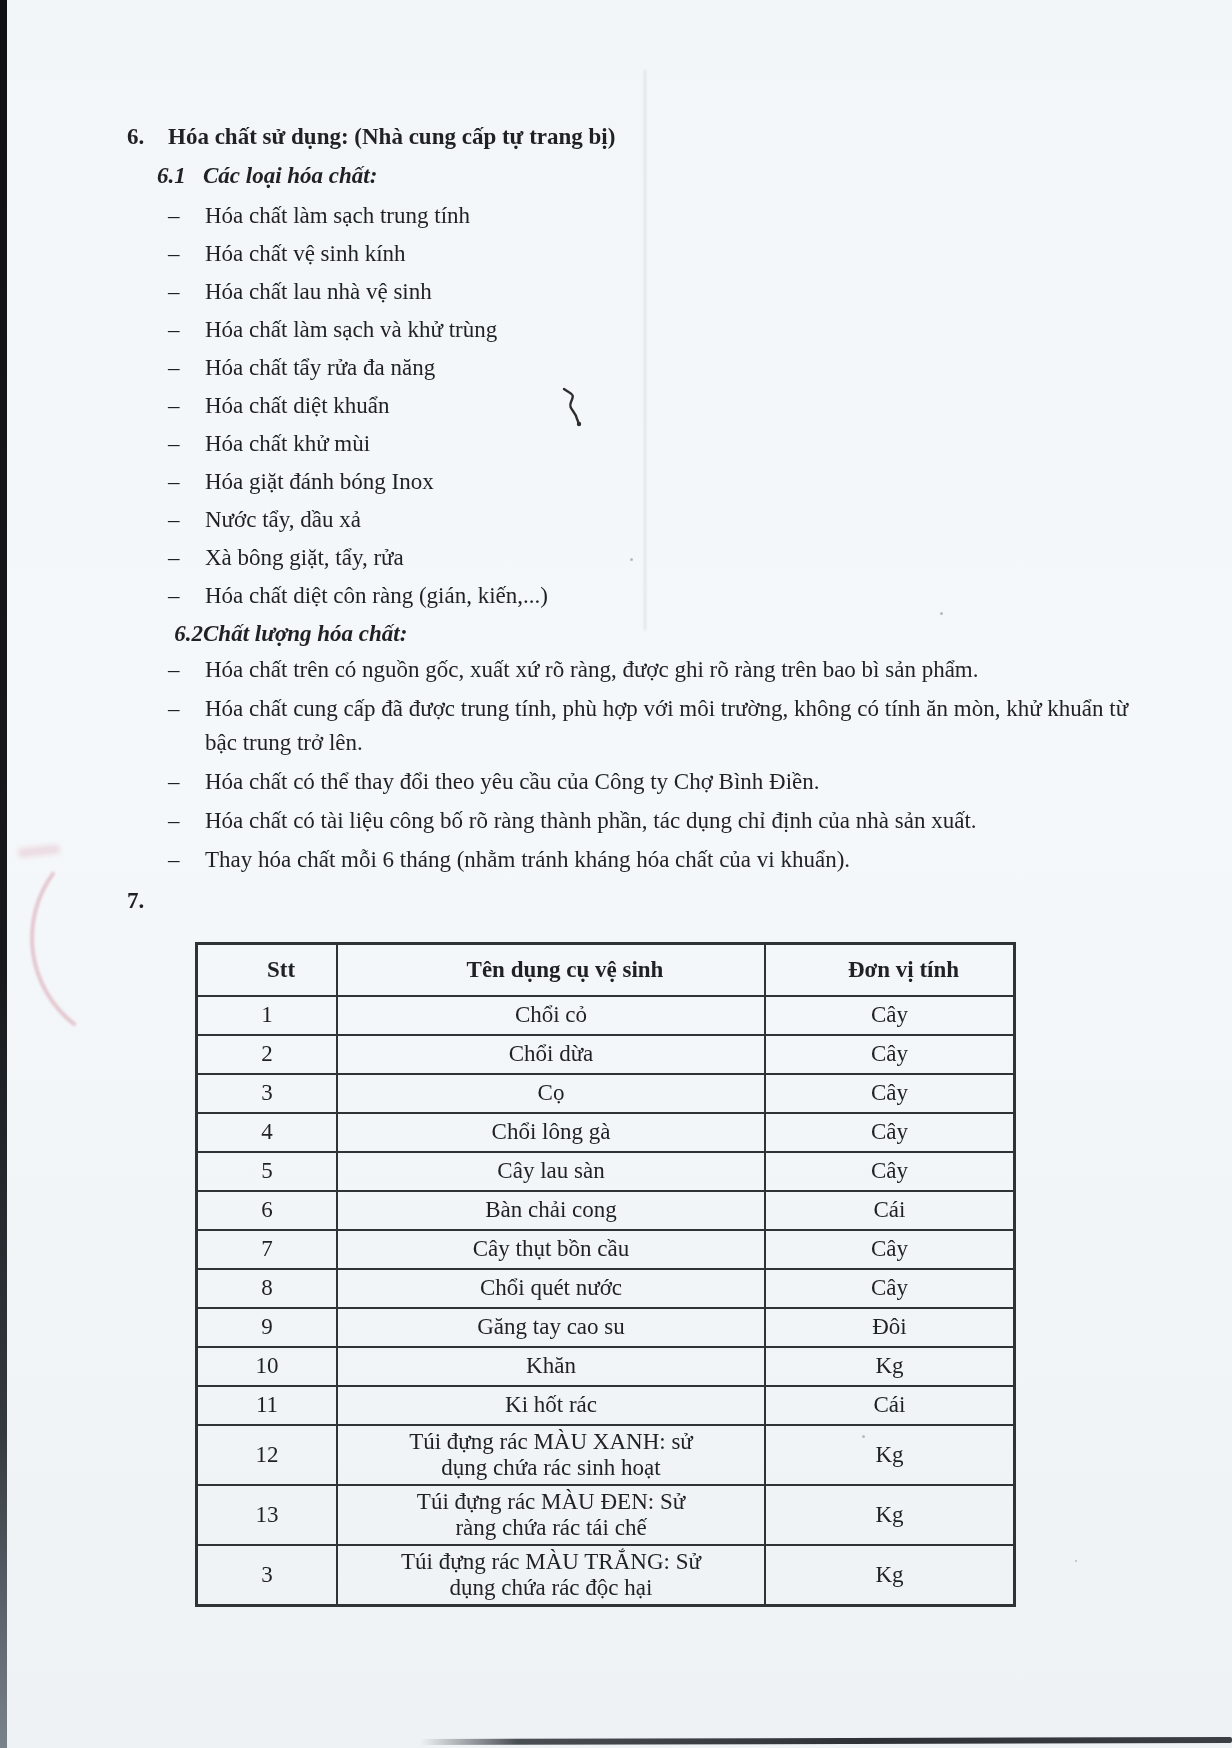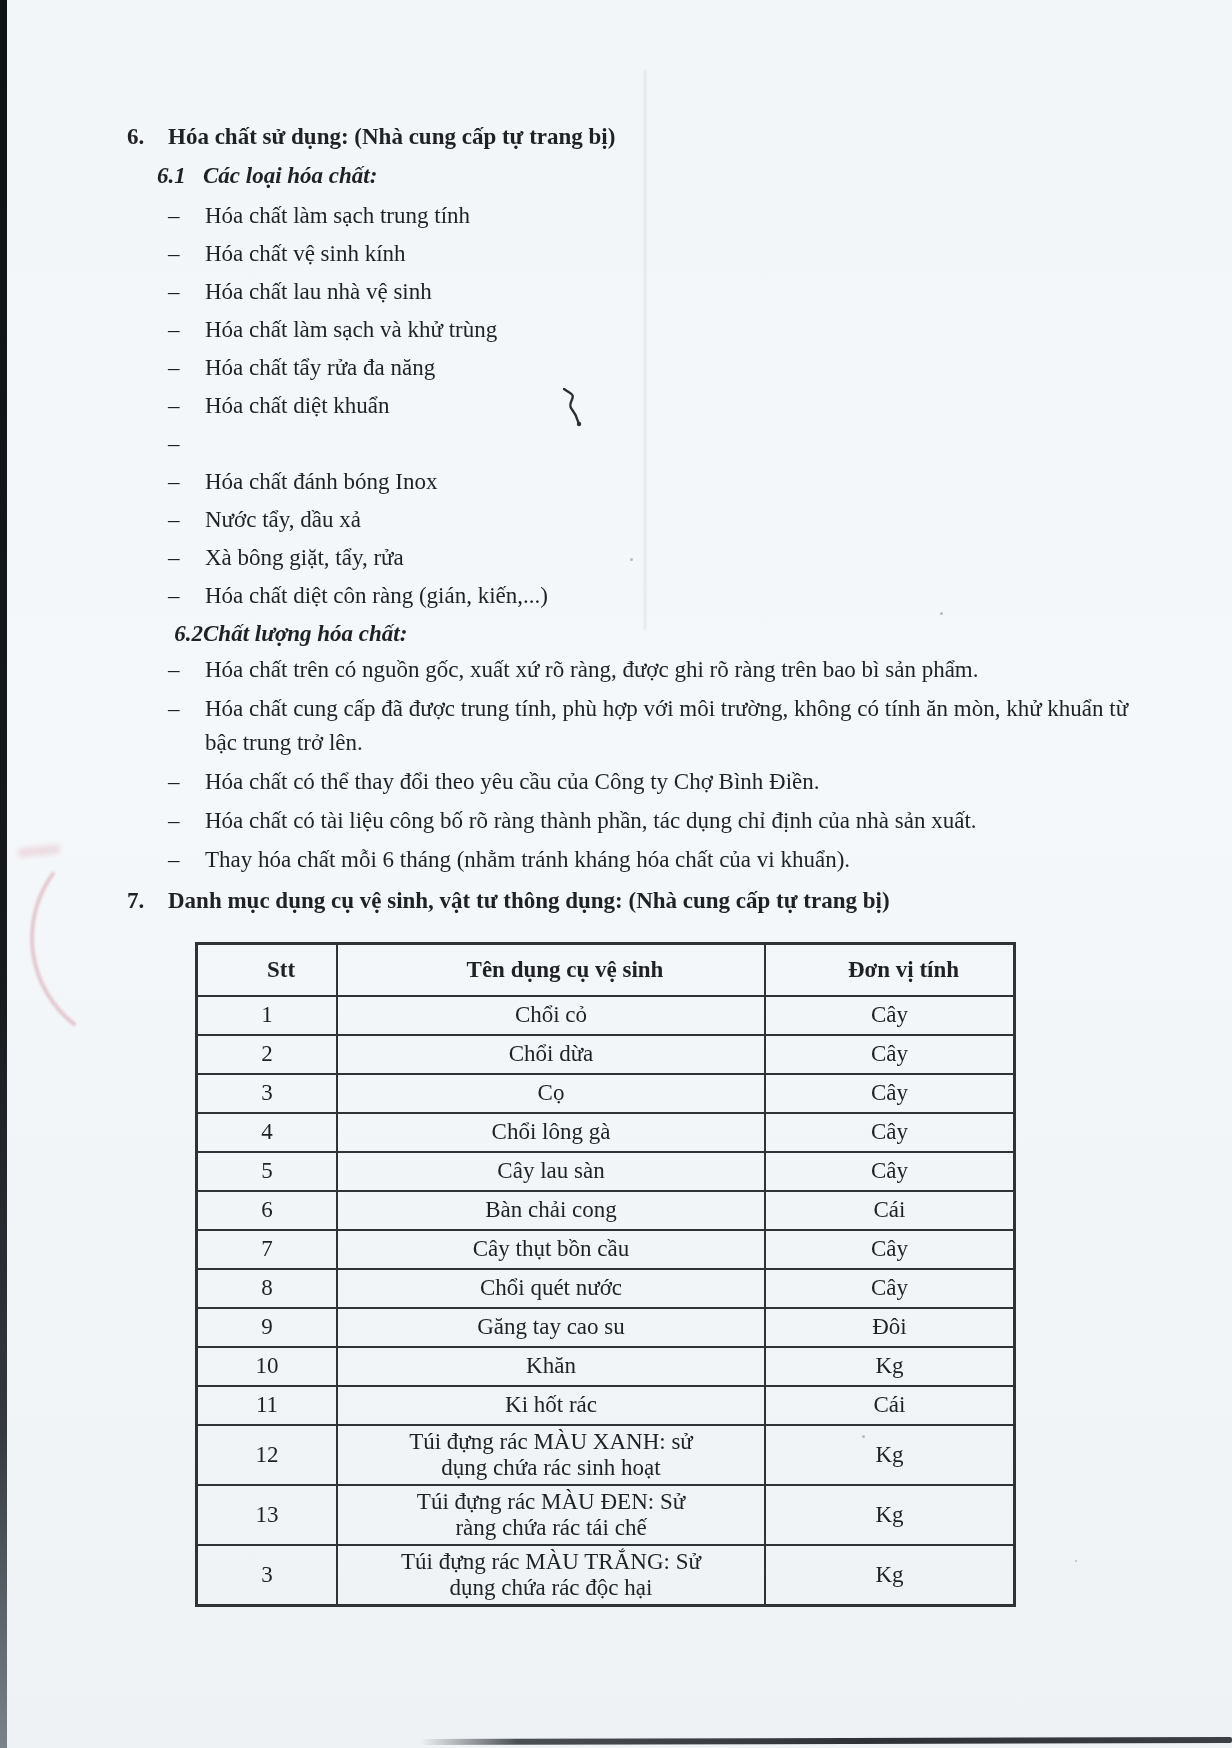--- a/index.html
+++ b/index.html
@@ -109,24 +109,25 @@
       <li>
         <span class="dash">–</span>
         <span class="btxt">Hóa chất tẩy rửa đa năng</span>
       </li>
       <li>
         <span class="dash">–</span>
         <span class="btxt">Hóa chất diệt khuẩn</span>
       </li>
       <li>
         <span class="dash">–</span>
-      </li>
-      <li>
-        <span class="dash">–</span>
-        <span class="btxt">Hóa chất đánh bóng Inox</span>
+        <span class="btxt">Hóa chất khử mùi</span>
+      </li>
+      <li>
+        <span class="dash">–</span>
+        <span class="btxt">Hóa giặt đánh bóng Inox</span>
       </li>
       <li>
         <span class="dash">–</span>
         <span class="btxt">Nước tẩy, dầu xả</span>
       </li>
       <li>
         <span class="dash">–</span>
         <span class="btxt">Xà bông giặt, tẩy, rửa</span>
       </li>
       <li>
@@ -158,21 +159,20 @@
         <span class="btxt">Hóa chất có tài liệu công bố rõ ràng thành phần, tác dụng chỉ định của nhà sản xuất.</span>
       </li>
       <li>
         <span class="dash">–</span>
         <span class="btxt">Thay hóa chất mỗi 6 tháng (nhằm tránh kháng hóa chất của vi khuẩn).</span>
       </li>
     </ul>
 
   <div class="sec-head h7">
     <span class="num">7.</span>
-    <span class="ttl">Danh mục dụng cụ vệ sinh, vật tư thông dụng: (Nhà cung cấp tự trang bị)</span>
   </div>
 
   <table class="tools">
     <thead>
       <tr>
           <th>Stt</th>
           <th>Tên dụng cụ vệ sinh</th>
           <th>Đơn vị tính</th>
         </tr>
     </thead>

